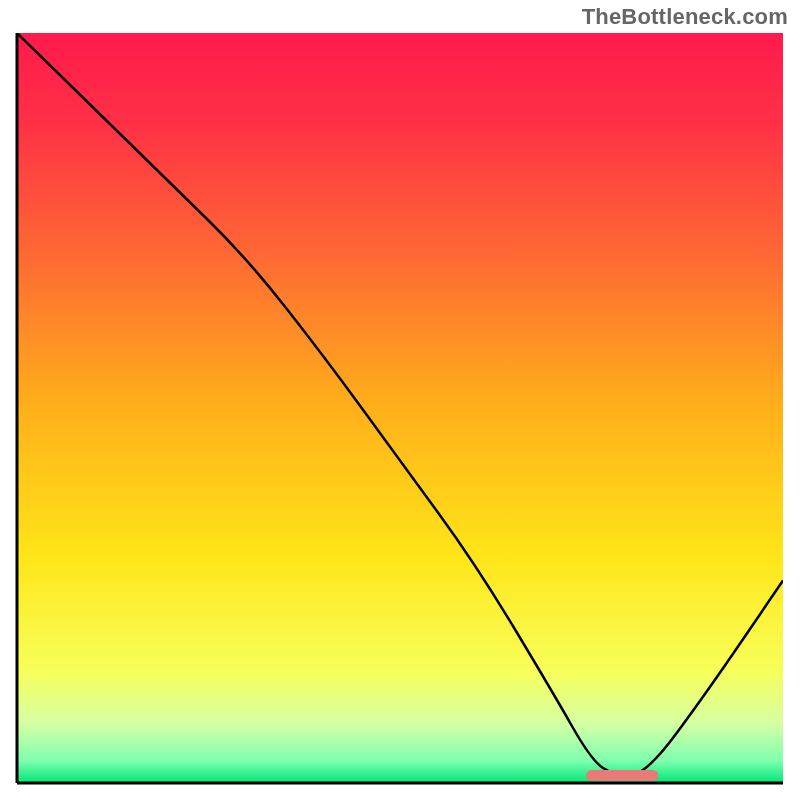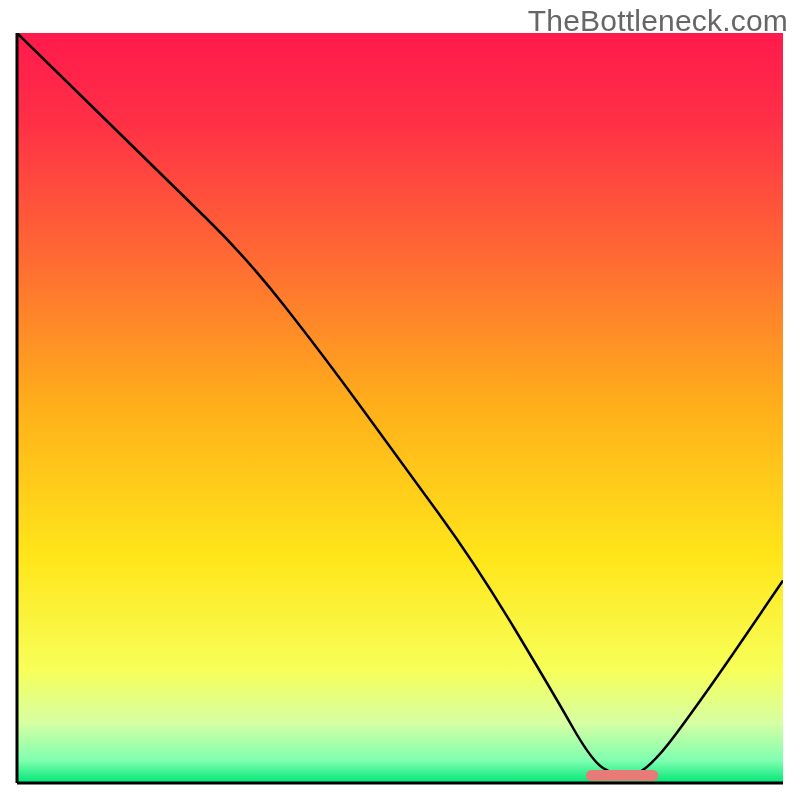--- a/index.html
+++ b/index.html
@@ -12,22 +12,22 @@
   }
   .canvas {
     position: relative;
     width: 800px;
     height: 800px;
   }
   .watermark {
     position: absolute;
     top: 4px;
     right: 12px;
-    font-size: 30px;
-    font-weight: normal;
+    font-size: 22px;
+    font-weight: bold;
     color: #666666;
     letter-spacing: 0.2px;
   }
   .plot-frame {
     position: absolute;
     left: 14px;
     top: 30px;
     width: 772px;
     height: 756px;
     box-sizing: border-box;

